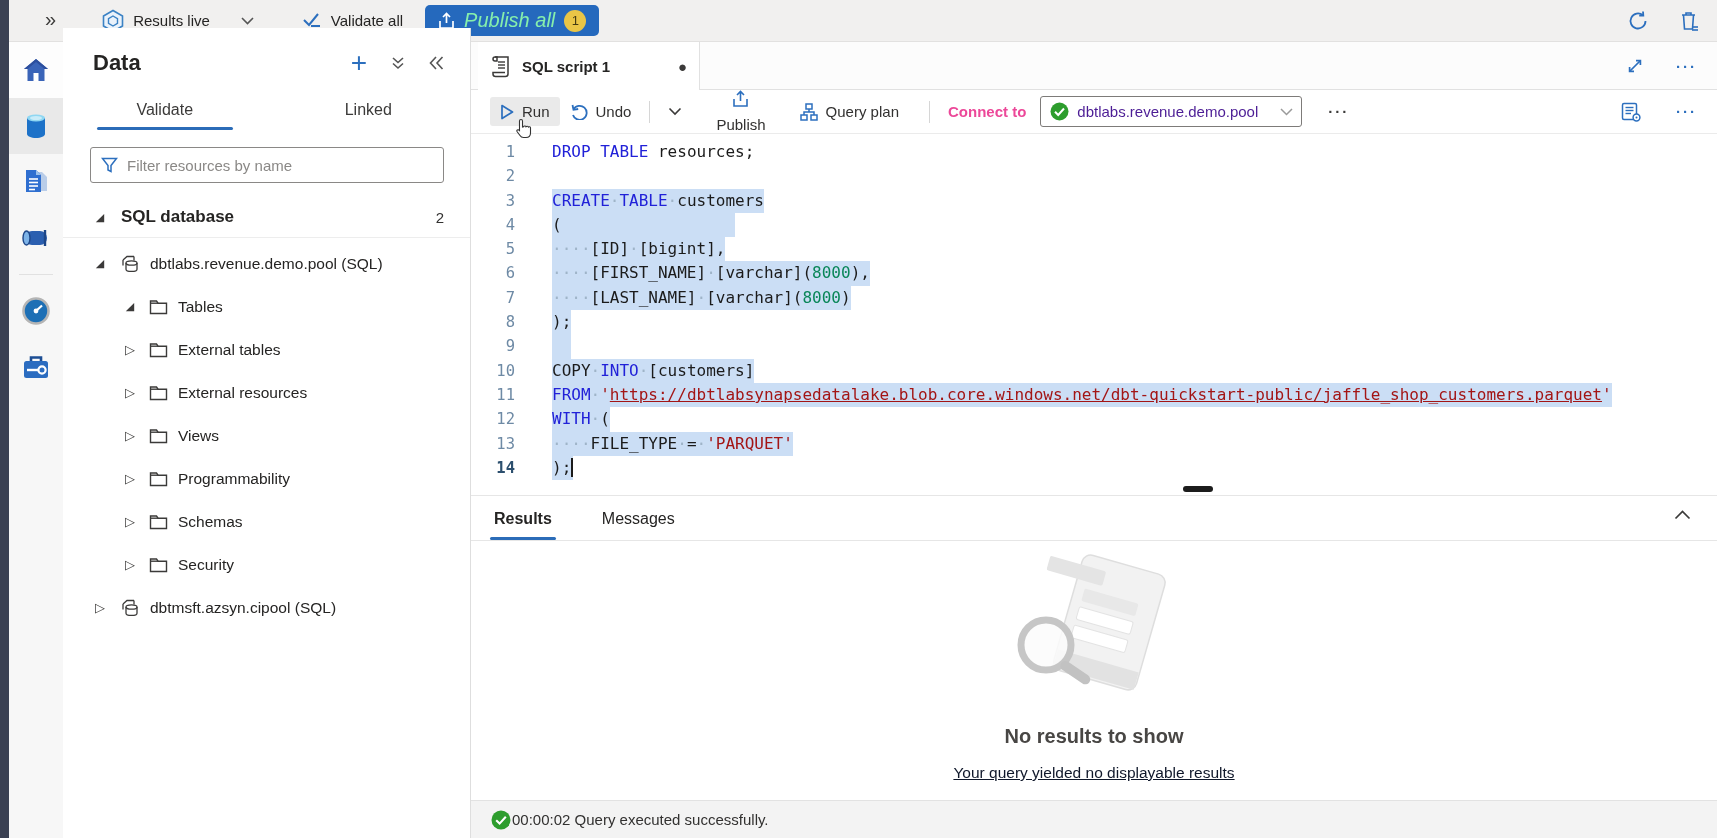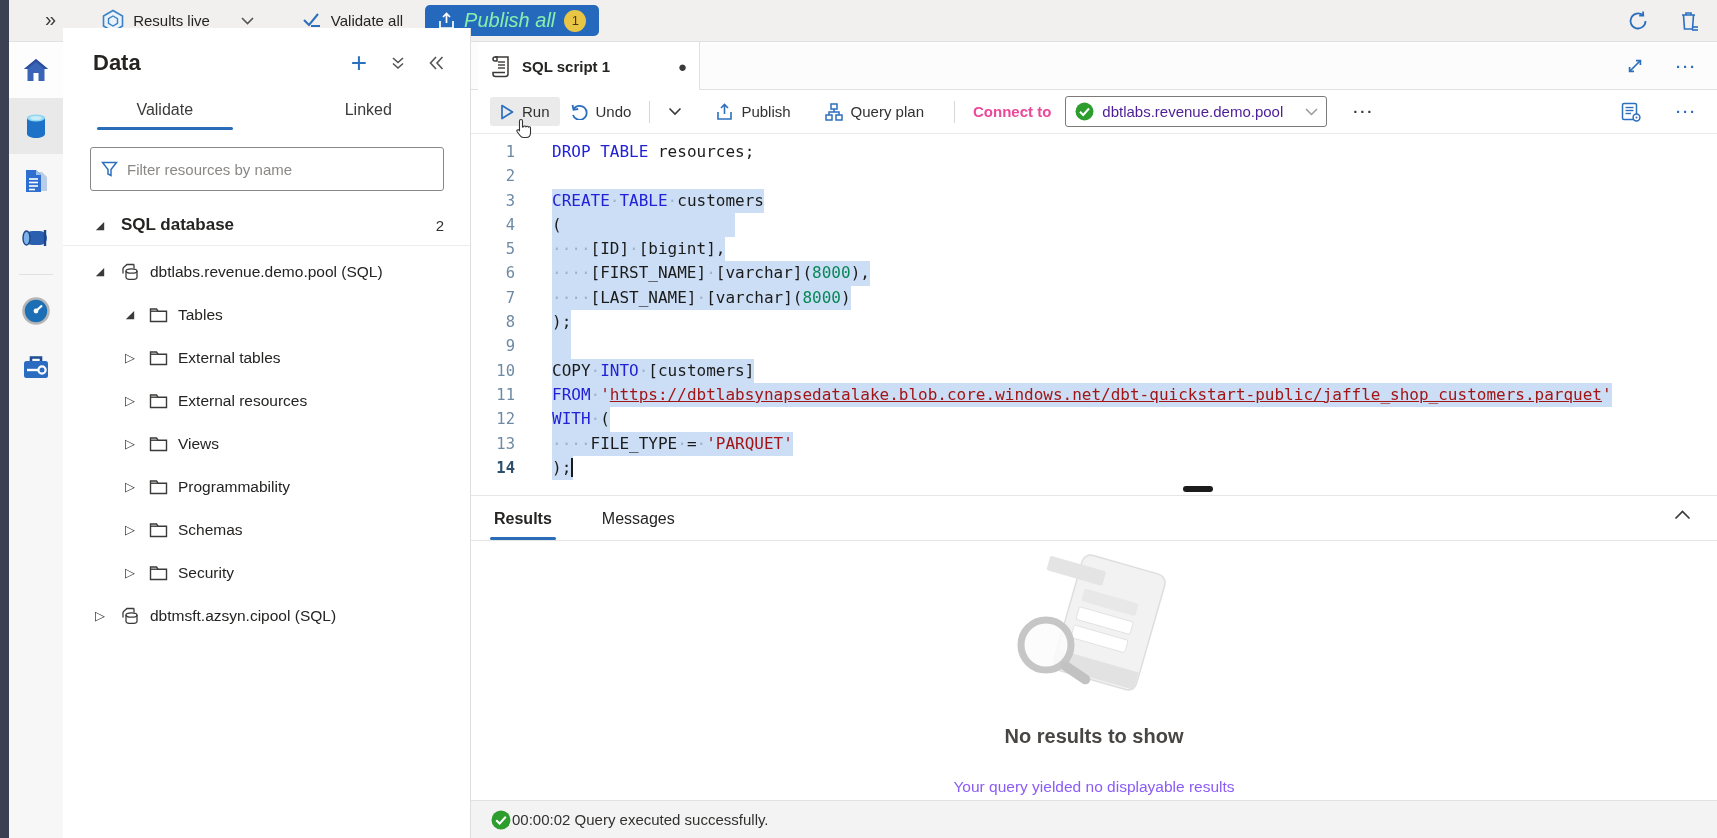--- a/index.html
+++ b/index.html
@@ -40,21 +40,21 @@
   .panel { position:absolute; left:63px; top:28px; width:408px; bottom:0; background:#fff;
            border-right:1px solid #dedede; }
   .panel-head { display:flex; align-items:center; padding:22px 26px 6px 30px; }
   .panel-title { font-size:22px; font-weight:bold; color:#252423; }
   .panel-head-icons { margin-left:auto; display:flex; align-items:center; gap:24px; }
   .ph-plus { color:#2c6fbe; font-size:28px; font-weight:200; line-height:20px; cursor:pointer; }
   .ph-gray { color:#464644; cursor:pointer; }
   .panel-tabs { display:flex; margin-top:10px; }
   .panel-tab { flex:1; text-align:center; font-size:16px; color:#3b3a39; padding:9px 0 11px; cursor:pointer; position:relative; }
   .panel-tab.active::after { content:""; position:absolute; left:34px; right:34px; bottom:0; height:3px; background:#2b6cb8; border-radius:2px; }
-  .filter-box { margin:17px 26px 0 27px; border:1px solid #8a8886; border-radius:3px; height:44px;
+  .filter-box { margin:17px 26px 0 27px; border:1px solid #8a8886; border-radius:3px; height:36px;
                 display:flex; align-items:center; padding:0 10px; gap:9px; background:#fff; }
   .filter-box input { border:none; outline:none; font-size:15px; color:#323130; width:100%;
                       font-family:"Liberation Sans", sans-serif; }
   .filter-box input::placeholder { color:#8a8886; }
   .tree-section { display:flex; align-items:center; padding:24px 26px 10px 30px; border-bottom:1px solid #ededed; cursor:pointer; }
   .tree-section .twisty { margin-right:14px; }
   .section-label { font-size:17px; font-weight:bold; color:#252423; }
   .section-count { margin-left:auto; font-size:15px; color:#323130; }
   .tree { padding-top:4px; }
   .tree-row { display:flex; align-items:center; height:43px; cursor:pointer; }
@@ -106,21 +106,21 @@
   
   .results-header { position:absolute; left:0; right:0; top:453px; height:46px; border-top:1px solid #e6e6e6;
                     border-bottom:1px solid #e6e6e6; display:flex; align-items:flex-end; padding:0 0 0 19px; }
   .r-tab { font-size:16px; color:#252423; padding:0 4px 12px; margin-right:42px; cursor:pointer; position:relative; }
   .r-tab.active { font-weight:bold; }
   .r-tab.active::after { content:""; position:absolute; left:0; right:0; bottom:0; height:3px; background:#2b6cb8; border-radius:2px; }
   .results-collapse { position:absolute; right:26px; top:14px; cursor:pointer; }
   .results-body { position:absolute; left:0; right:0; top:499px; bottom:38px; background:#fff; text-align:center; }
   .empty-illustration { display:inline-block; margin-top:12px; }
   .empty-title { font-size:20px; font-weight:bold; color:#484644; margin-top:8px; }
-  .empty-subtitle { font-size:15.5px; color:#8b5cf6; margin-top:30px; }
+  .empty-subtitle { font-size:15.5px; color:#0f172a; margin-top:16px;text-decoration:underline; }
 
   
   .statusbar { position:absolute; left:0; right:0; bottom:0; height:38px; background:#f3f3f3; border-top:1px solid #e2e2e2;
                display:flex; align-items:center; gap:1px; padding-left:20px; }
   .status-text { font-size:15px; color:#323130; }
 
   .cursor-hand { position:absolute; left:44px; top:76px; pointer-events:none; z-index:5; }
 </style>
 </head>
 <body>
@@ -427,21 +427,21 @@
             </svg>
         </span>
         <span>Undo</span>
       </div>
       <div class="vsep"></div>
       <div class="tbtn">
         <svg width="14" height="9" viewBox="0 0 14 9">
             <polyline points="1.5,1.5 7,7 12.5,1.5" fill="none" stroke="#3b3a39" stroke-width="1.6"></polyline>
           </svg>
       </div>
-      <div class="tbtn" style="margin-left:14px;">
+      <div class="tbtn" style="margin-left:14px;flex-direction:column;">
         <span>
           <svg width="17" height="18" viewBox="0 0 17 18">
               <path d="M8.5 11V2M5 5l3.5-3.5L12 5" fill="none" stroke="#2c6fbe" stroke-width="1.6"></path>
               <path d="M2 9v7h13V9" fill="none" stroke="#2c6fbe" stroke-width="1.6"></path>
             </svg>
         </span>
         <span>Publish</span>
       </div>
       <div class="tbtn" style="margin-left:14px;">
         <span>

